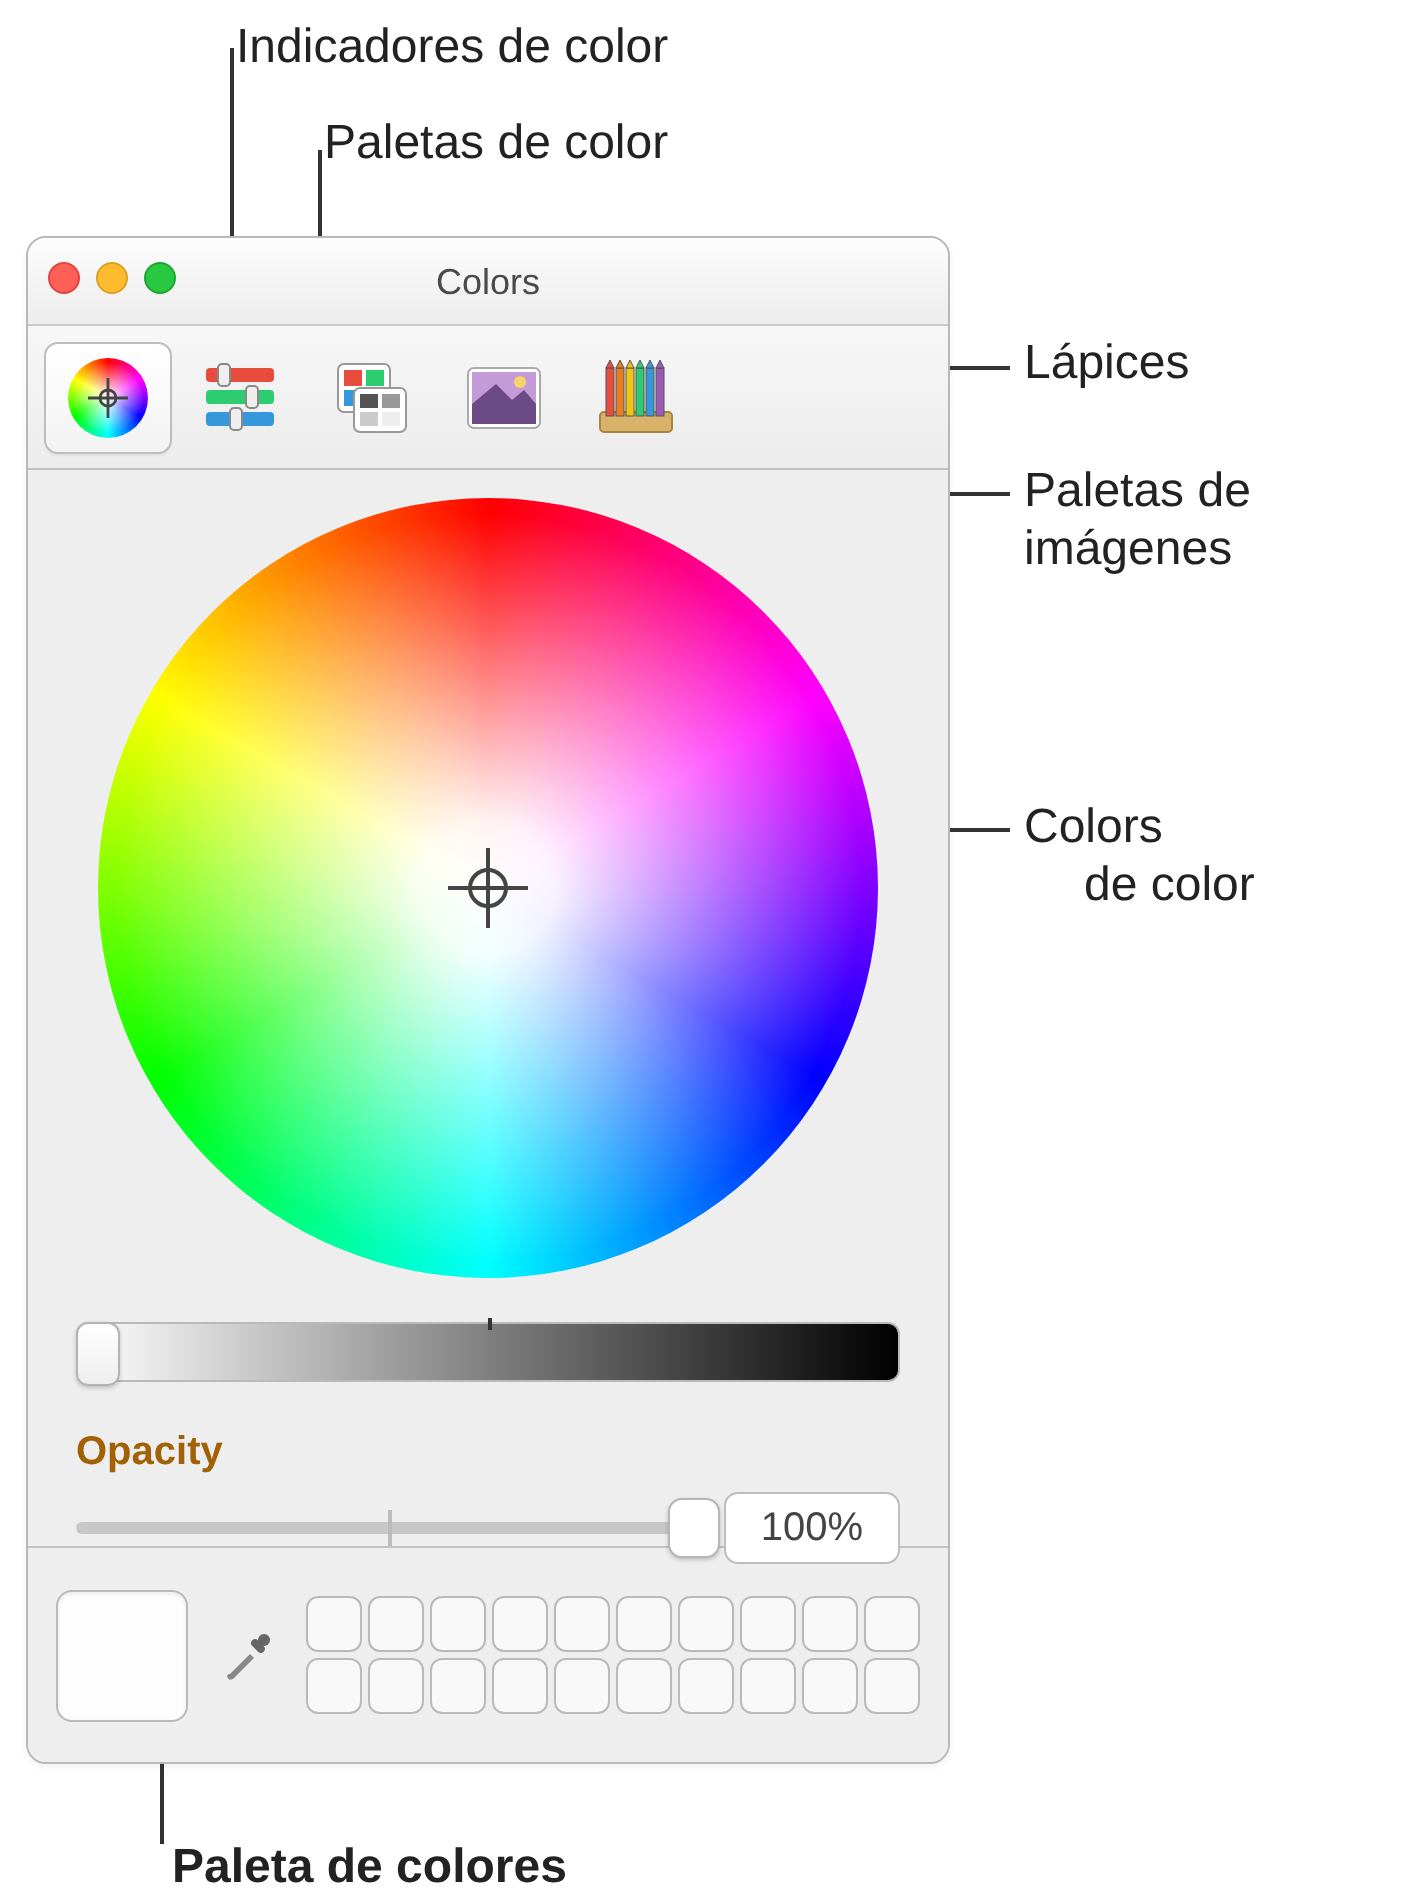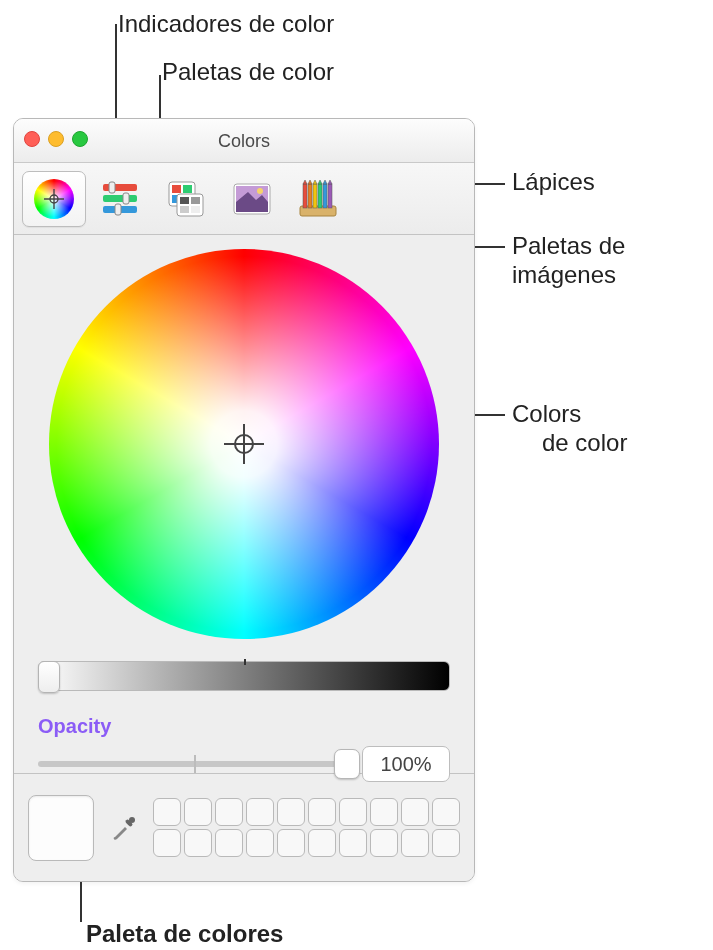--- a/index.html
+++ b/index.html
@@ -99,21 +99,21 @@
   }
   .bright-slider .tick { position:absolute; left:50%; top:-3px; width:2px; height:6px; background:#333; }
   .bright-thumb{
     position:absolute; left:-1px; top:-1px; width:22px; height:32px; border-radius:6px;
     background:linear-gradient(to bottom,#fff,#eee);
     border:1px solid #b4b4b4;
     box-shadow:0 1px 2px rgba(0,0,0,.2);
   }
 
   .opacity-block { margin-top:24px; }
-  .opacity-label{ font-size:20px; color:#8b5cf6; font-weight:600; margin-bottom:8px;}
+  .opacity-label{ font-size:20px; color:#a16207; font-weight:600; margin-bottom:8px;}
   .opacity-row{ display:flex; align-items:center; gap:12px; }
   .op-track{
     flex:1; height:6px; background:#c7c7c7; border-radius:3px; position:relative;
   }
   .op-track .midtick{ position:absolute; left:50%; top:-6px; width:2px; height:18px; background:#bcbcbc;}
   .op-thumb{
     position:absolute; right:-10px; top:-12px;
     width:26px; height:30px; background:#fff; border:1px solid #b6b6b6; border-radius:7px;
     box-shadow:0 1px 2px rgba(0,0,0,.2);
   }

